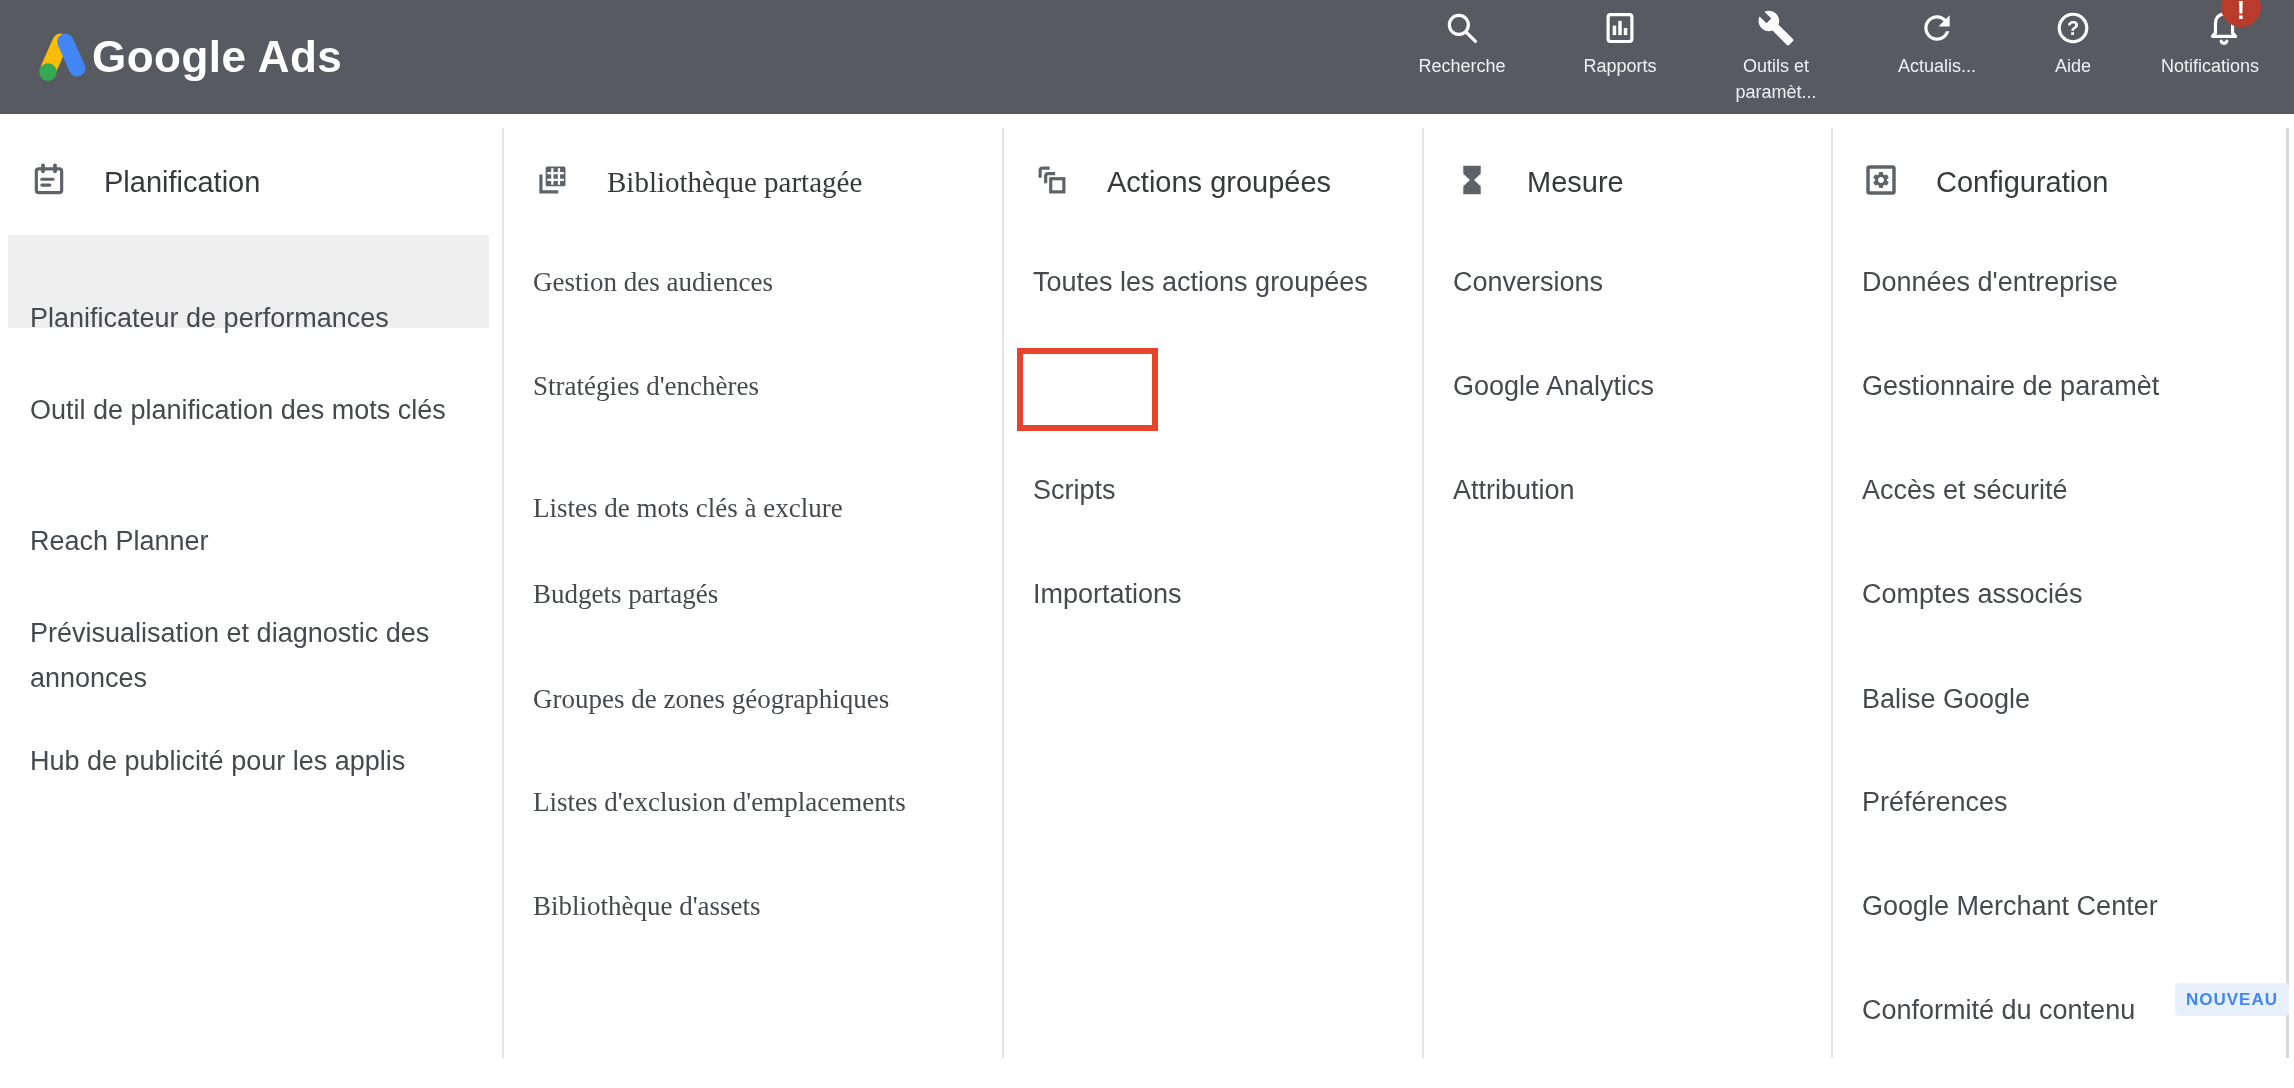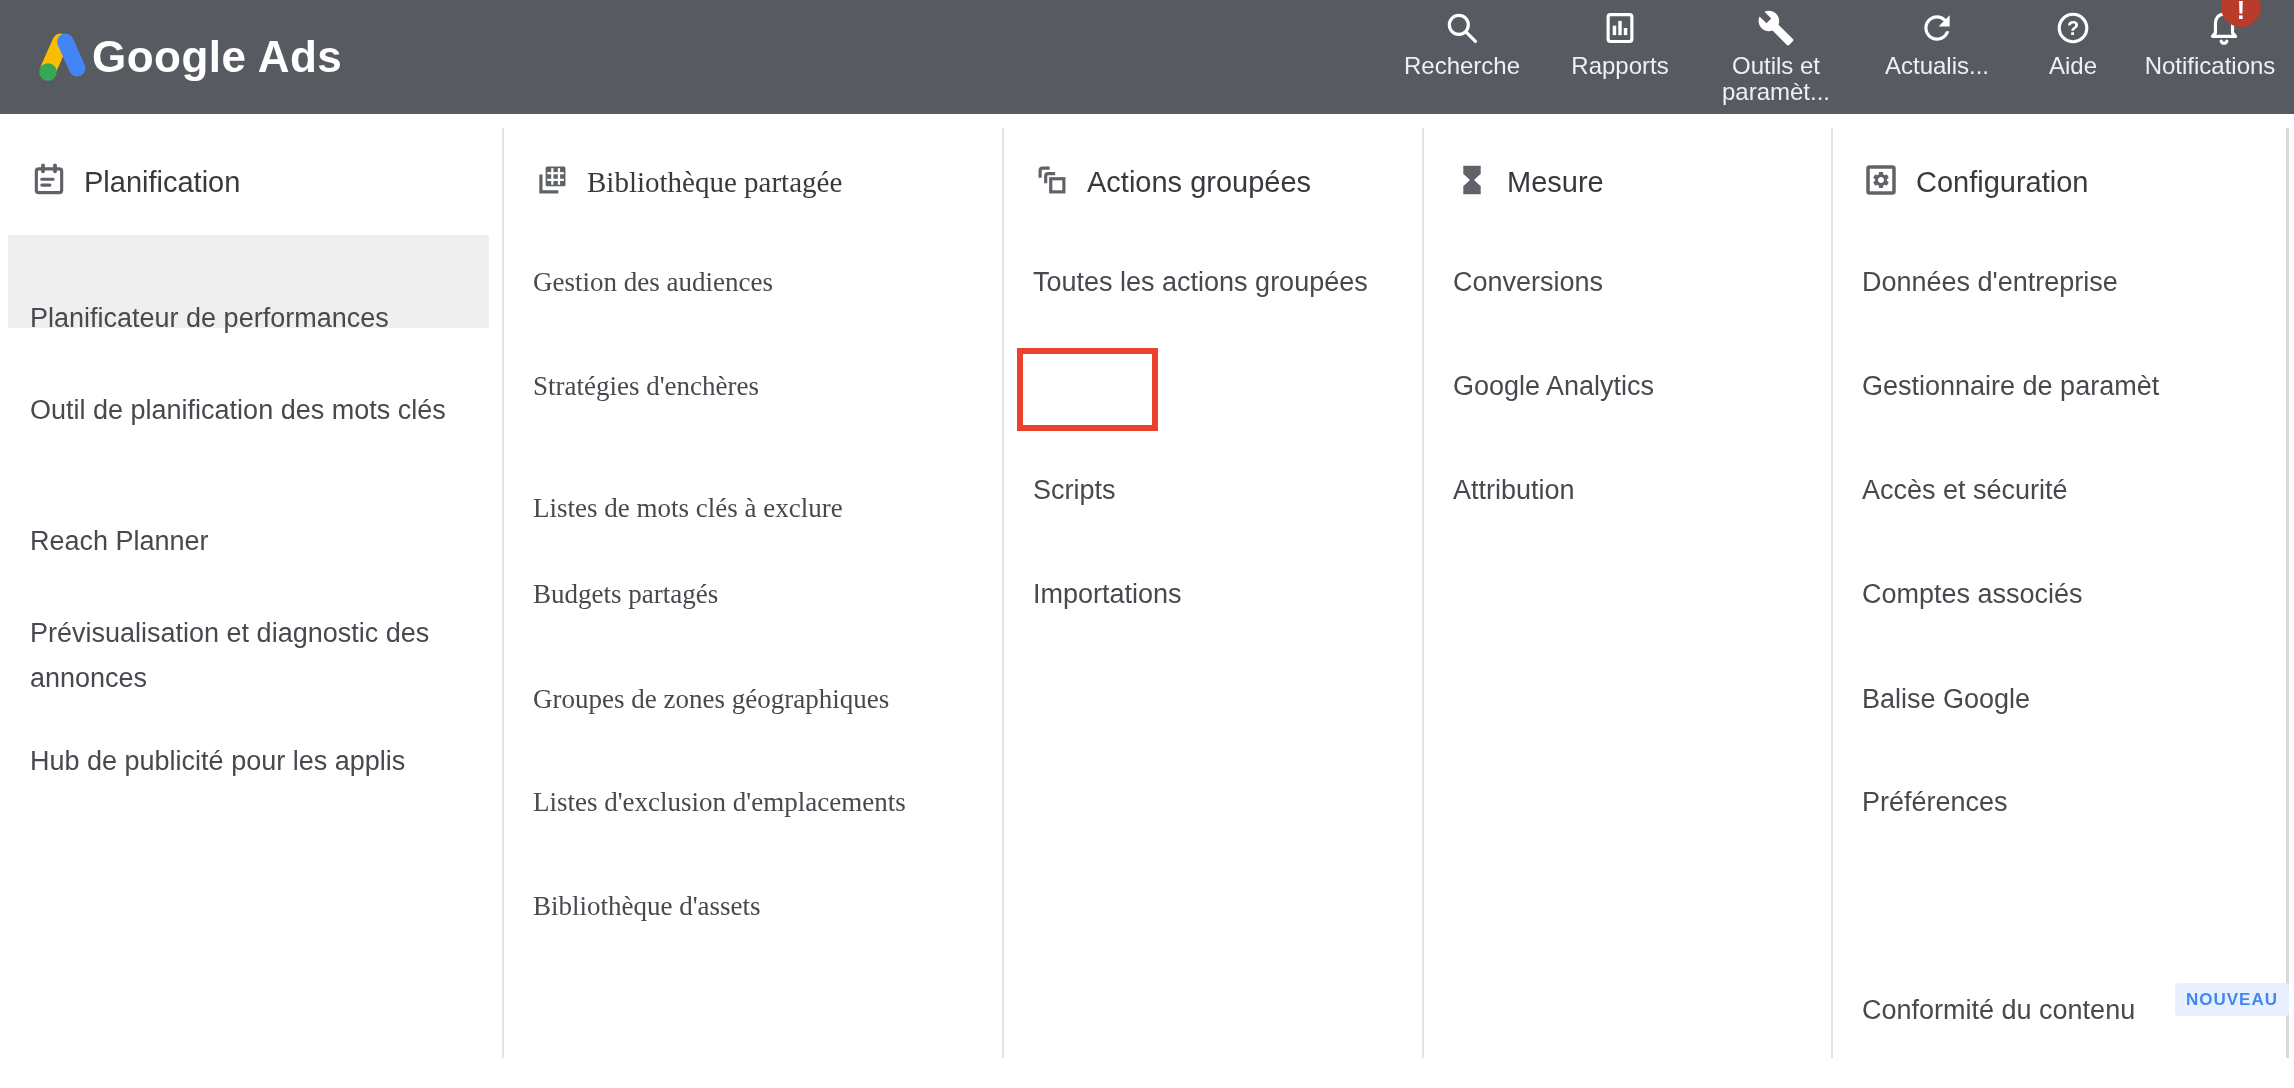--- a/index.html
+++ b/index.html
@@ -7,41 +7,41 @@
   body { font-family:"Liberation Sans","DejaVu Sans",sans-serif; }
   .screen { position:relative; width:2294px; height:1088px; overflow:hidden; background:#fff; }
 
   
   .topbar { position:absolute; left:0; top:0; width:2294px; height:114px; background:#575b61; }
   .brand { position:absolute; left:34px; top:0; height:114px; display:flex; align-items:center; }
   .brand-name { color:#ffffff; font-size:44px; font-weight:700; letter-spacing:0.5px; }
   .nav-item { position:absolute; top:0; width:170px; height:114px; cursor:pointer; }
   .nav-icon { position:absolute; top:9px; left:50%; margin-left:-19px; width:38px; height:38px; }
   .nav-label { position:absolute; top:53px; left:0; width:100%; text-align:center;
-               color:#eef0f2; font-size:24px; line-height:26px; }
+               color:#eef0f2; font-size:18px; line-height:26px; }
   .nav-badge { position:absolute; left:96px; top:-13px; width:40px; height:40px; border-radius:50%;
                background:#b93b2b; color:#fff; font-size:25px; font-weight:bold; text-align:center;
                line-height:46px; z-index:2; }
   .shift-right { transform:translateX(14px); }
 
   
   .panel { position:absolute; left:0; top:114px; width:2294px; height:974px; background:#fff; }
   .vdiv { position:absolute; top:14px; height:930px; width:2px; background:#e4e4e4; }
   .edge-line { position:absolute; top:14px; height:930px; width:3px; left:2286px; background:#d9d9d9; }
 
   .col { position:absolute; top:0; height:100%; }
   #col1 { left:0; width:503px; }
   #col2 { left:503px; width:500px;font-family:Liberation Serif, serif; }
   #col3 { left:1003px; width:420px; }
   #col4 { left:1423px; width:409px; }
   #col5 { left:1832px; width:462px; }
 
   .col-h { position:absolute; top:44px; left:30px; height:48px; display:flex; align-items:center; }
   .col-h svg { flex:0 0 auto; }
-  .col-h .t { font-size:29px; font-weight:500; color:#37393d; margin-left:16px; white-space:nowrap; }
+  .col-h .t { font-size:29px; font-weight:500; color:#37393d; margin-left:36px; white-space:nowrap; }
 
   .mi { position:absolute; left:30px; width:425px; font-size:27px; line-height:45px;
         color:#46494e; cursor:pointer; }
   #col1 .mi { width:450px;margin-top:36px; }
   #col3 .mi { width:380px; }
 
   .row-highlight { position:absolute; left:8px; top:121px; width:481px; height:93px; background:#efefef; }
   .red-box { position:absolute; left:14px; top:234px; width:141px; height:83px;
              border:6px solid #e8432c; }
   .nouveau-badge { position:absolute; left:343px; top:869px; background:#e8f0fe; color:#4285f4;
@@ -223,17 +223,18 @@
           </svg>
         </span>
         <span class="t">Configuration</span>
       </div>
       <div class="mi" style="top:146px">Données d'entreprise</div>
       <div class="mi" style="top:250px">Gestionnaire de paramèt</div>
       <div class="mi" style="top:354px">Accès et sécurité</div>
       <div class="mi" style="top:458px">Comptes associés</div>
       <div class="mi" style="top:563px">Balise Google</div>
       <div class="mi" style="top:666px">Préférences</div>
+      <div class="mi" style="top:770px">Google Merchant Center</div>
       <div class="mi" style="top:874px">Conformité du contenu</div>
       <div class="nouveau-badge">NOUVEAU</div>
     </div>
   </div>
 </div>
 
 </body></html>

